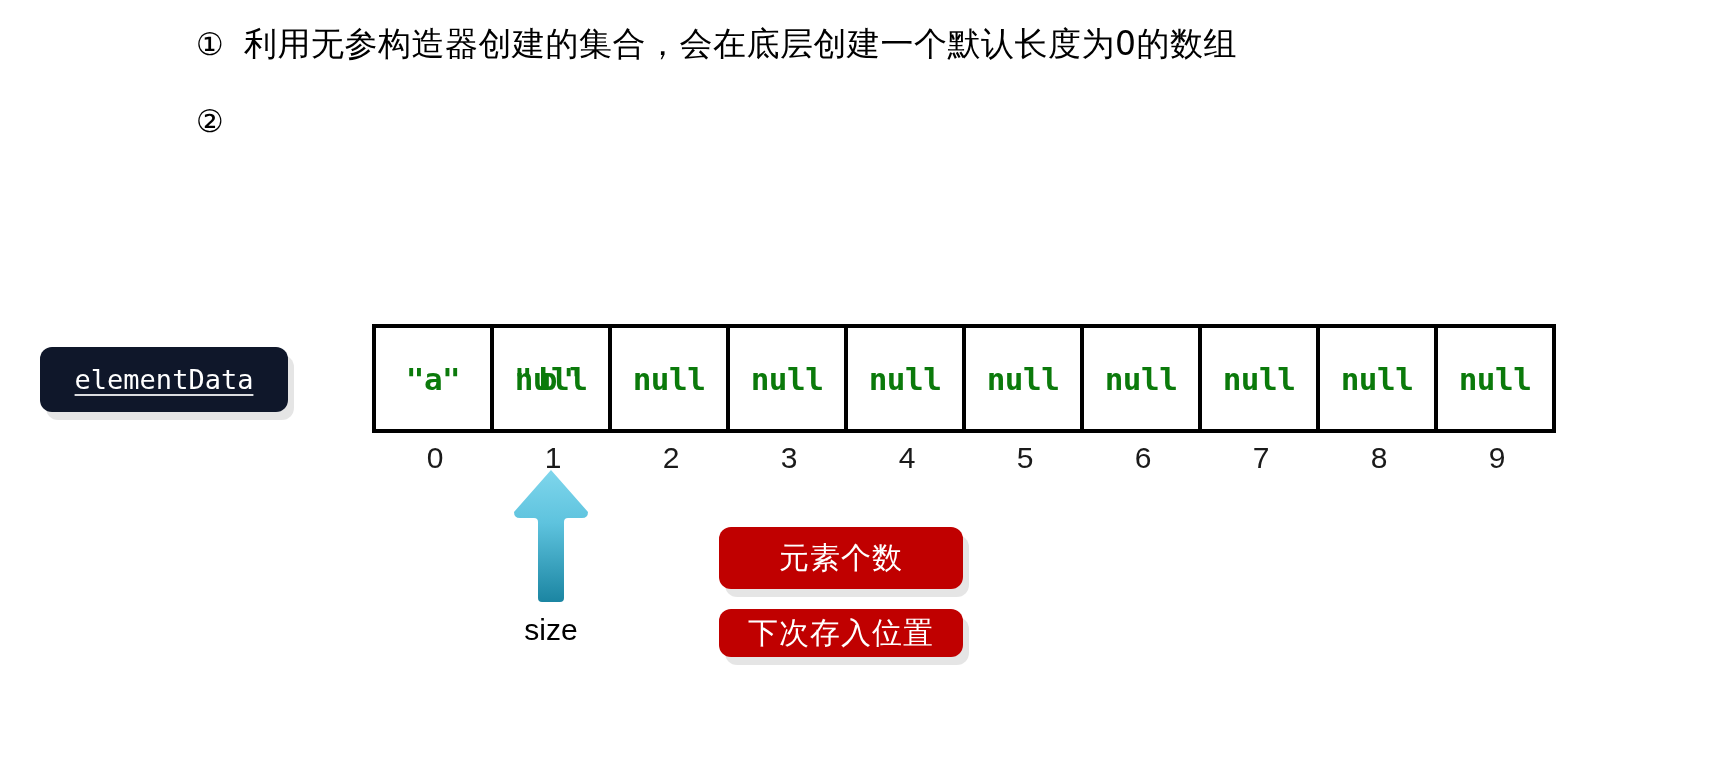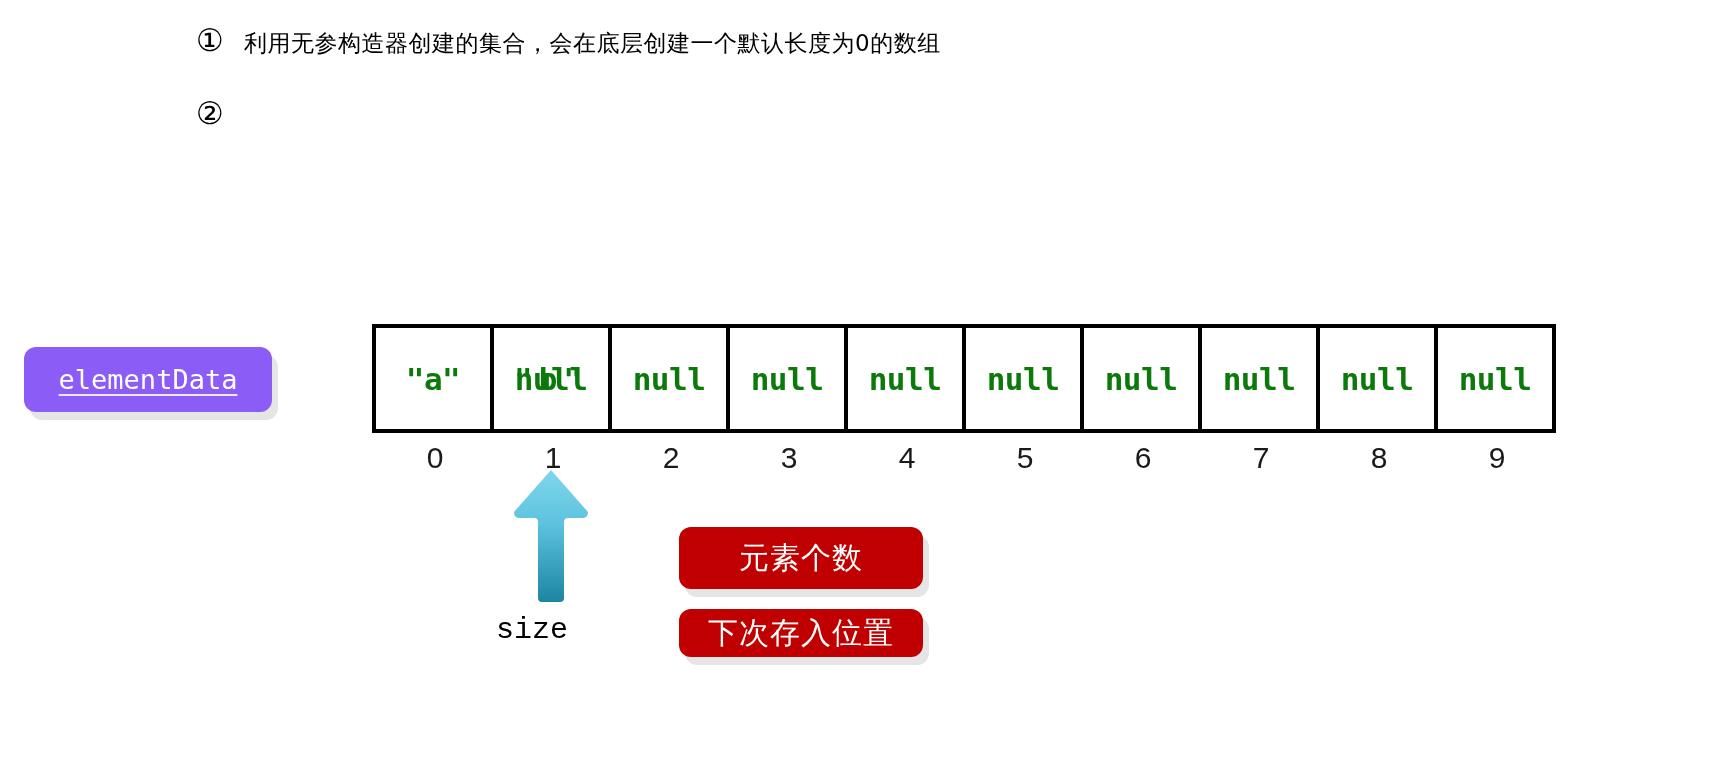--- a/index.html
+++ b/index.html
@@ -33,33 +33,33 @@
   }
   .note-line + .note-line {
     margin-top: 36px;
   }
   .note-marker {
     width: 48px;
     flex: 0 0 48px;
     font-size: 31px;
   }
   .note-text {
-    font-size: 23px;
+    font-size: 33px;
     text-align: right;
   }
 
   
   #element-data-label {
     position: absolute;
-    left: 24px;
+    left: 40px;
     top: 347px;
     width: 248px;
     height: 65px;
     border-radius: 12px;
-    background: #8b5cf6;
+    background: #0f172a;
     box-shadow: 6px 8px 0 rgba(0,0,0,0.10);
     display: flex;
     align-items: center;
     justify-content: center;
   }
   #element-data-label .pill-text {
     color: #ffffff;
     font-family: "DejaVu Sans Mono", "Liberation Mono", monospace;
     font-size: 27px;
     letter-spacing: 0px;
@@ -134,34 +134,36 @@
     left: 514px;
     top: 470px;
     width: 74px;
     height: 132px;
   }
   #size-label {
     position: absolute;
     left: 496px;
     top: 613px;
     width: 110px;
-    font-family: Liberation Mono, monospace;
+    text-align: center;
+    font-family: Liberation Sans, sans-serif;
     font-size: 30px;
     color: #000000;
   }
 
   
   .callout {
     position: absolute;
     border-radius: 12px;
     background: #c00000;
     box-shadow: 6px 8px 0 rgba(0,0,0,0.10);
     display: flex;
     align-items: center;
     justify-content: center;
+    margin-left: 40px;
   }
   .callout .callout-text {
     color: #ffffff;
     font-family: "DejaVu Sans", "Liberation Sans", sans-serif;
     font-size: 30px;
     letter-spacing: 1px;
     white-space: nowrap;
   }
   #callout-count {
     left: 679px;

